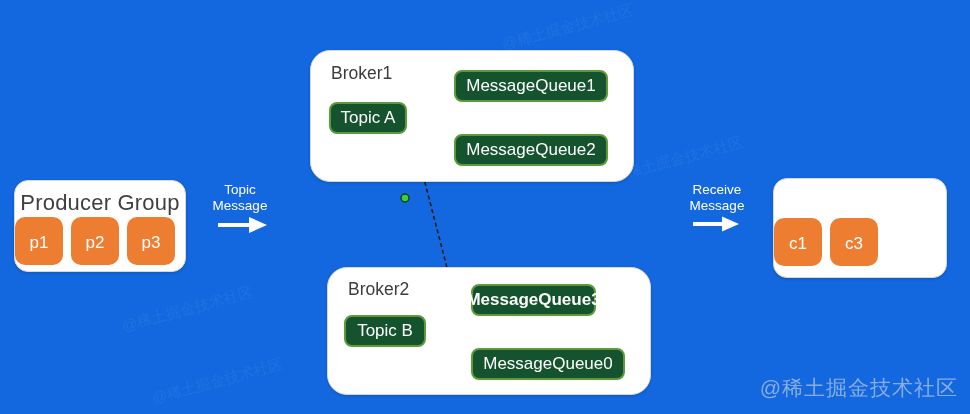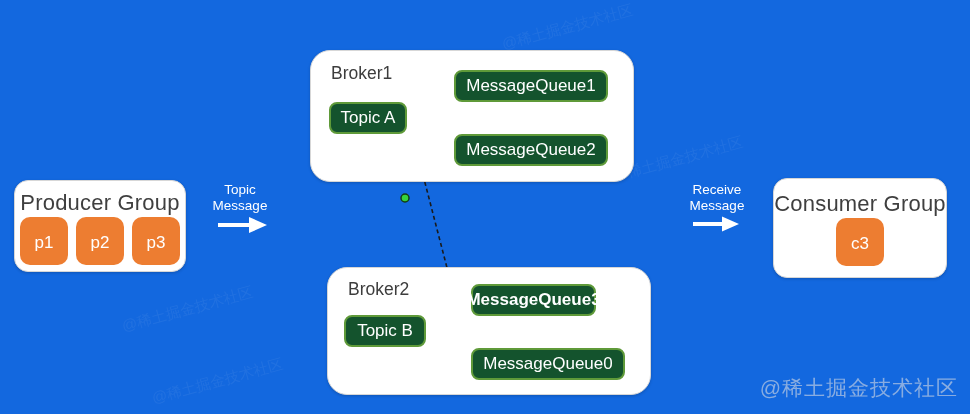--- a/index.html
+++ b/index.html
@@ -27,21 +27,21 @@
     text-align:center;
     color:#3f3f3f;
     font-size:22px;
     margin-top:9px;
     letter-spacing:0.2px;
   }
   .chiprow{
     position:absolute;
     left:0;right:0;
     display:flex;
-    justify-content:center;
+    justify-content:flex-start;
     gap:8px;
   }
   .chip{
     width:48px;height:48px;
     background:#ed7d31;
     border-radius:10px;
     color:#fff;
     font-size:17px;
     display:flex;align-items:center;justify-content:center;
     padding-top:3px;box-sizing:border-box;
@@ -140,21 +140,21 @@
     <div class="gchip" style="left:16px;top:47px;width:82px;height:32px;">Topic B</div>
     <div class="gchip" style="left:143px;top:80px;width:154px;height:32px;">MessageQueue0</div>
   </div>
 
   <div class="flowlabel" style="left:682px;top:182px;">
     <div>Receive</div>
     <div>Message</div>
   </div>
 
   <div class="wbox" style="left:773px;top:178px;width:174px;height:100px;">
-    <div class="gtitle" style="margin-top:12px;">Consumer Group</div>
     <div class="chiprow" style="top:39px;">
+      <div class="chip">c1</div>
       <div class="chip">c3</div>
     </div>
   </div>
 
   <div class="wm">@稀土掘金技术社区</div>
 
 </div>
 
 </body></html>

